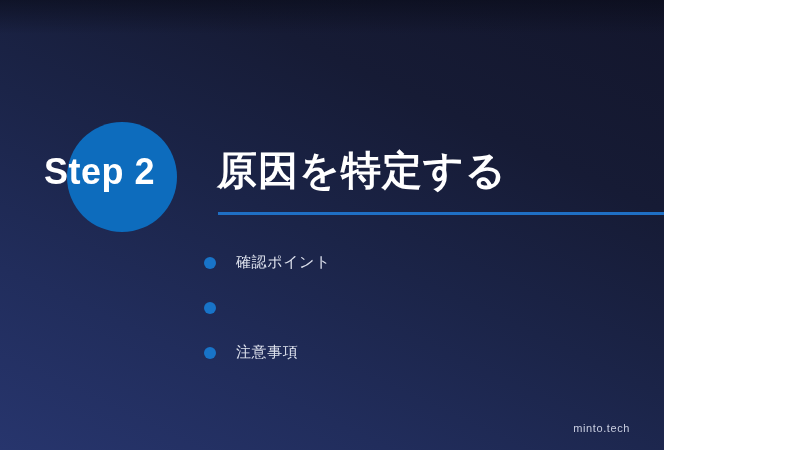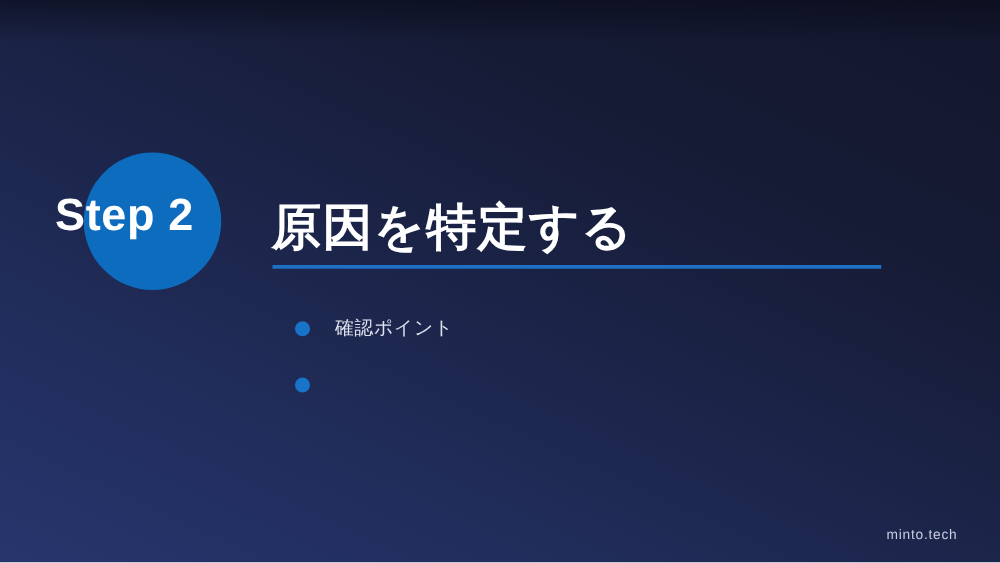--- a/index.html
+++ b/index.html
@@ -8,21 +8,21 @@
   }
   body {
     width: 800px;
     height: 450px;
     overflow: hidden;
     font-family: "Liberation Sans", "DejaVu Sans", sans-serif;
   }
 
   #slide {
     position: relative;
-    width: 800px;
+    width: 664px;
     height: 450px;
     background:
       linear-gradient(205deg, #13162c 0%, #161b35 28%, #1b2448 52%, #212d5c 76%, #27356d 100%);
     overflow: hidden;
   }
 
   
   #top-shade {
     position: absolute;
     left: 0; top: 0;
@@ -51,42 +51,42 @@
     color: #ffffff;
     letter-spacing: 0.5px;
     white-space: nowrap;
     line-height: 1;
   }
 
   
   #title {
     position: absolute;
     left: 217px;
-    top: 160px;
+    top: 148px;
     font-size: 40px;
     font-weight: bold;
     color: #ffffff;
     letter-spacing: 1px;
     white-space: nowrap;
     line-height: 1.1;
   }
 
   #title-rule {
     position: absolute;
     left: 218px;
     top: 212px;
     width: 487px;
     height: 3px;
     background: #1f6fc4;
   }
 
   
   #bullet-list {
     position: absolute;
-    left: 236px;
+    left: 204px;
     top: 240px;
     width: 460px;
   }
 
   .bullet-row {
     display: flex;
     align-items: center;
     height: 45px;
   }
 
@@ -133,18 +133,22 @@
 
     <div class="bullet-row">
       <span class="bullet-dot"></span>
       <span class="bullet-text">確認ポイント</span>
     </div>
 
     <div class="bullet-row">
       <span class="bullet-dot"></span>
     </div>
 
+    <div class="bullet-row">
+      <span class="bullet-dot"></span>
+      <span class="bullet-text">注意事項</span>
+    </div>
 
   </div>
 
   <div id="footer-brand">minto.tech</div>
 
 </div>
 
 </body></html>

